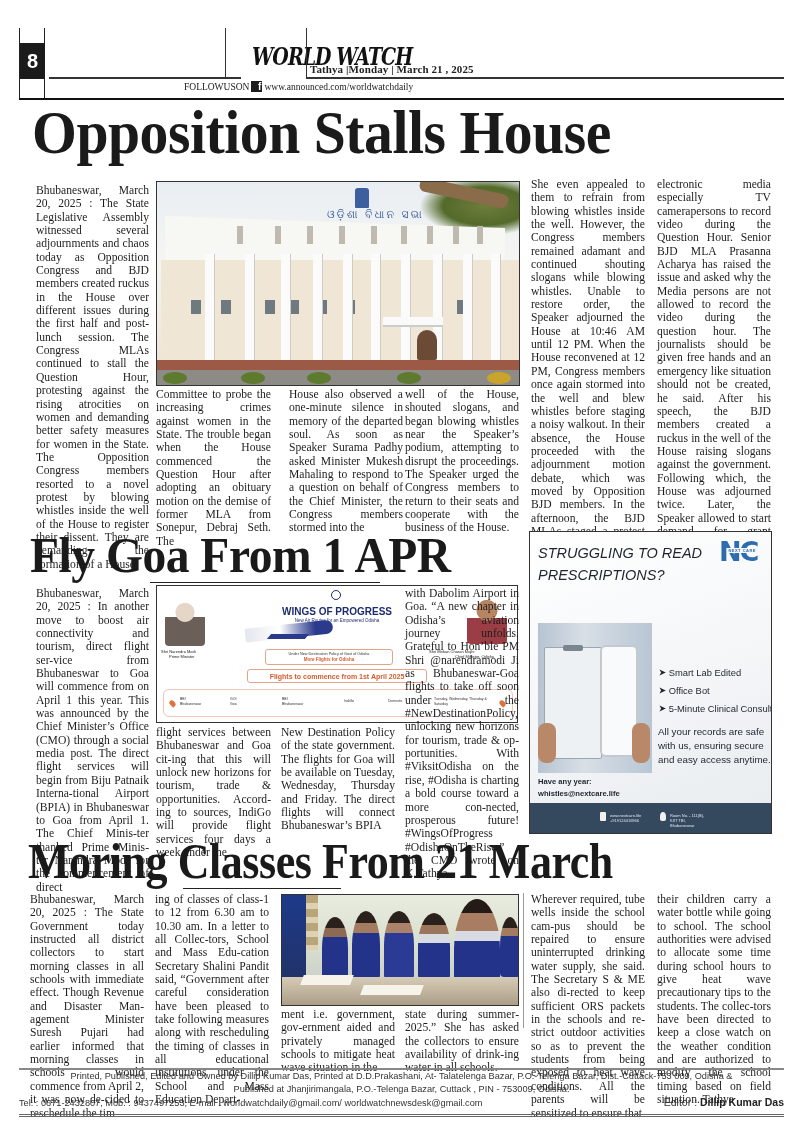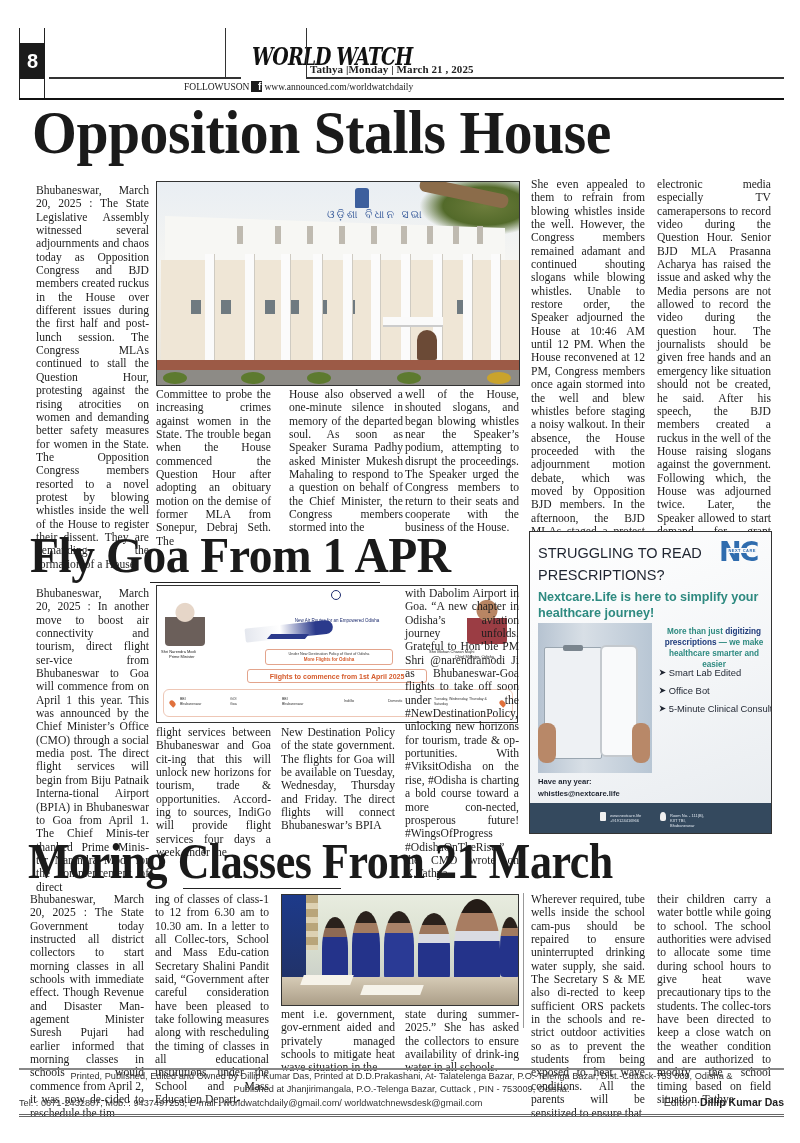--- a/index.html
+++ b/index.html
@@ -61,21 +61,21 @@
   .wings .wing { position: absolute; left: 112px; top: 48px; width: 38px; height: 5px; background: #2b3a8c; transform: skewX(-40deg); }
   .wings .policy { position: absolute; left: 108px; top: 63px; width: 128px; height: 16px; border: 1px solid #e3a48c; border-radius: 3px; text-align: center; font-family: "Liberation Sans", sans-serif; font-size: 3.8px; line-height: 6px; color: #333; padding-top: 1px; }
   .wings .policy b { color: #d55b2c; font-size: 4.5px; }
   .wings .commence { position: absolute; left: 90px; top: 83px; width: 180px; height: 14px; border: 1px solid #e3a48c; border-radius: 3px; text-align: center; font-family: "Liberation Sans", sans-serif; font-size: 7px; line-height: 13px; color: #d55b2c; font-weight: bold; }
   .wings .route { position: absolute; left: 6px; top: 103px; width: 350px; height: 28px; border: 1px solid #eec7b6; border-radius: 6px; }
   .wings .pin { position: absolute; top: 10px; width: 5px; height: 7px; background: #e0713d; border-radius: 50% 50% 50% 0; transform: rotate(-45deg); }
   .wings .rtext { position: absolute; top: 7px; font-family: "Liberation Sans", sans-serif; font-size: 3.5px; color: #333; line-height: 4.5px; }
 
   
   .ad { position: absolute; left: 529px; top: 531px; width: 243px; height: 303px; border: 1px solid #333; background: linear-gradient(160deg, #ffffff 0%, #f3f5f7 55%, #e7ebef 100%); overflow: hidden; font-family: "Liberation Sans", sans-serif; }
-  .ad-title { position: absolute; left: 8px; top: 10px; font-size: 14.5px; line-height: 22px; color: #1e2430; width: 190px; }
+  .ad-title { position: absolute; left: 8px; top: 10px; font-size: 14.5px; line-height: 22px; color: #1e2430; width: 190px; font-style: italic; }
   .ad-logo { position: absolute; right: 16px; top: 6px; width: 36px; height: 28px; color: #2f6cae; font-size: 27px; line-height: 28px; font-weight: bold; letter-spacing: -2px; font-family: "DejaVu Sans", sans-serif; }
   .ad-logo-sub { position: absolute; right: 14px; top: 16px; font-size: 4px; color: #2f6cae; letter-spacing: 0.5px; font-weight: bold; background: #f7f8fa; padding: 0 1px; }
   .ad-tagline { position: absolute; left: 8px; top: 57px; font-size: 12.6px; line-height: 16px; font-weight: bold; color: #2e8a80; width: 230px; }
   .ad-image { position: absolute; left: 8px; top: 91px; width: 114px; height: 150px; background: linear-gradient(90deg, #b6c3d1 0%, #d8dfe6 40%, #b8c6d4 100%); }
   .ad-clip { position: absolute; left: 6px; top: 24px; width: 58px; height: 112px; background: #eef1f4; border: 1px solid #9aa6b0; border-radius: 2px; }
   .ad-clip::before { content: ""; position: absolute; left: 18px; top: -3px; width: 20px; height: 6px; background: #7a858e; border-radius: 2px; }
   .ad-phone { position: absolute; left: 62px; top: 22px; width: 38px; height: 112px; background: #f9fafb; border: 2px solid #c4c9ce; border-radius: 6px; }
   .ad-hand { position: absolute; width: 18px; height: 40px; background: #b88868; border-radius: 8px; top: 100px; }
   .ad-more { position: absolute; left: 129px; top: 94px; width: 110px; font-size: 8.2px; line-height: 11px; color: #2e8a80; font-weight: bold; text-align: center; }
   .ad-more b { color: #1d3a7a; }
@@ -190,20 +190,21 @@
 <div class="col" style="left:36px; top:587px; width:113px;">Bhubaneswar, March 20, 2025 : In another move to boost air connectivity and tourism, direct flight ser-vice from Bhubaneswar to Goa will commence from on April 1 this year. This was announced by the Chief Minister’s Office (CMO) through a social media post. The direct flight services will begin from Biju Patnaik Interna-tional Airport (BPIA) in Bhubaneswar to Goa from April 1. The Chief Minis-ter thanked Prime Minis-ter Narendra Modi for the commencement of direct</div>
 
 <div class="photo wings">
   <div class="person modi"></div>
   <div class="pname" style="left:4px; top:63px;">Shri Narendra Modi</div>
   <div class="pname" style="left:12px; top:68px;">Prime Minister</div>
   <div class="person majhi"></div>
   <div class="pname" style="left:272px; top:63px;">Shri Mohan Charan Majhi</div>
   <div class="pname" style="left:298px; top:68px;">Chief Minister, Odisha</div>
   <div class="pname" style="left:174px; top:4px; width:10px; height:10px; border-radius:50%; border:1px solid #1d2c6e;"></div>
+  <div class="ptitle">WINGS OF PROGRESS</div>
   <div class="psub">New Air Routes for an Empowered Odisha</div>
   <div class="plane"></div>
   <div class="wing"></div>
   <div class="policy">
     <div>Under New Destination Policy of Govt of Odisha</div>
     <b>More Flights for Odisha</b>
   </div>
   <div class="commence">Flights to commence from 1st April 2025</div>
   <div class="route">
     <div class="pin" style="left:6px"></div>
@@ -218,42 +219,39 @@
 </div>
 
 <div class="col" style="left:156px; top:726px; width:115px;">flight services between Bhubaneswar and Goa cit-ing that this will unlock new horizons for tourism, trade &amp; opportunities. Accord-ing to sources, IndiGo will provide flight services four days a week under the</div>
 <div class="col" style="left:281px; top:726px; width:114px;">New Destination Policy of the state government. The flights for Goa will be available on Tuesday, Wednesday, Thursday and Friday. The direct flights will connect Bhubaneswar’s BPIA</div>
 <div class="col" style="left:405px; top:587px; width:114px;">with Dabolim Airport in Goa. “A new chapter in Odisha’s aviation journey unfolds. Grateful to Hon’ble PM Shri @narendramodi Ji as Bhubaneswar-Goa flights to take off soon under the #NewDestinationPolicy, unlocking new horizons for tourism, trade &amp; op-portunities. With #ViksitOdisha on the rise, #Odisha is charting a bold course toward a more con-nected, prosperous future! #WingsOfProgress #OdishaOnTheRise,” the CMO wrote on X.Tathya</div>
 
 <aside class="ad">
   <div class="ad-title">STRUGGLING TO READ PRESCRIPTIONS?</div>
   <div class="ad-logo">NC</div>
   <div class="ad-logo-sub">NEXT CARE</div>
-  <div class="ad-tagline">Nextcare.Life is here to simplify your healthcare journey!</div>
   <div class="ad-image">
     <div class="ad-clip"></div>
     <div class="ad-phone"></div>
     <div class="ad-hand" style="left:0"></div>
     <div class="ad-hand" style="left:94px"></div>
-  </div>
-  <div class="ad-more">
-    <span>More than just </span><b>digitizing prescriptions</b><span> — we make healthcare smarter and easier</span>
   </div>
   <div class="ad-feat" style="top:135px">
       <span class="chev">➤</span>
       <span>Smart Lab Edited</span>
     </div>
   <div class="ad-feat" style="top:153px">
       <span class="chev">➤</span>
       <span>Office Bot</span>
     </div>
   <div class="ad-feat" style="top:171px">
       <span class="chev">➤</span>
       <span>5-Minute Clinical Consult</span>
     </div>
+  <div class="ad-safe">All your records are safe with us, ensuring secure and easy access anytime.</div>
   <div class="ad-query">
     <div>Have any year:</div>
     <div>whistles@nextcare.life</div>
   </div>
   <div class="ad-footer">
     <div class="ad-foot-ico" style="left:70px"></div>
     <div class="ad-foot-txt" style="left:80px"><span>www.nextcare.life</span><br><span>+919124416966</span></div>
     <div class="ad-foot-ico" style="left:130px; border-radius:50% 50% 2px 2px;"></div>
     <div class="ad-foot-txt" style="left:140px"><span>Room No. - 111(B),</span><br><span>KIIT TBI,</span><br><span>Bhubaneswar</span></div>
   </div>

